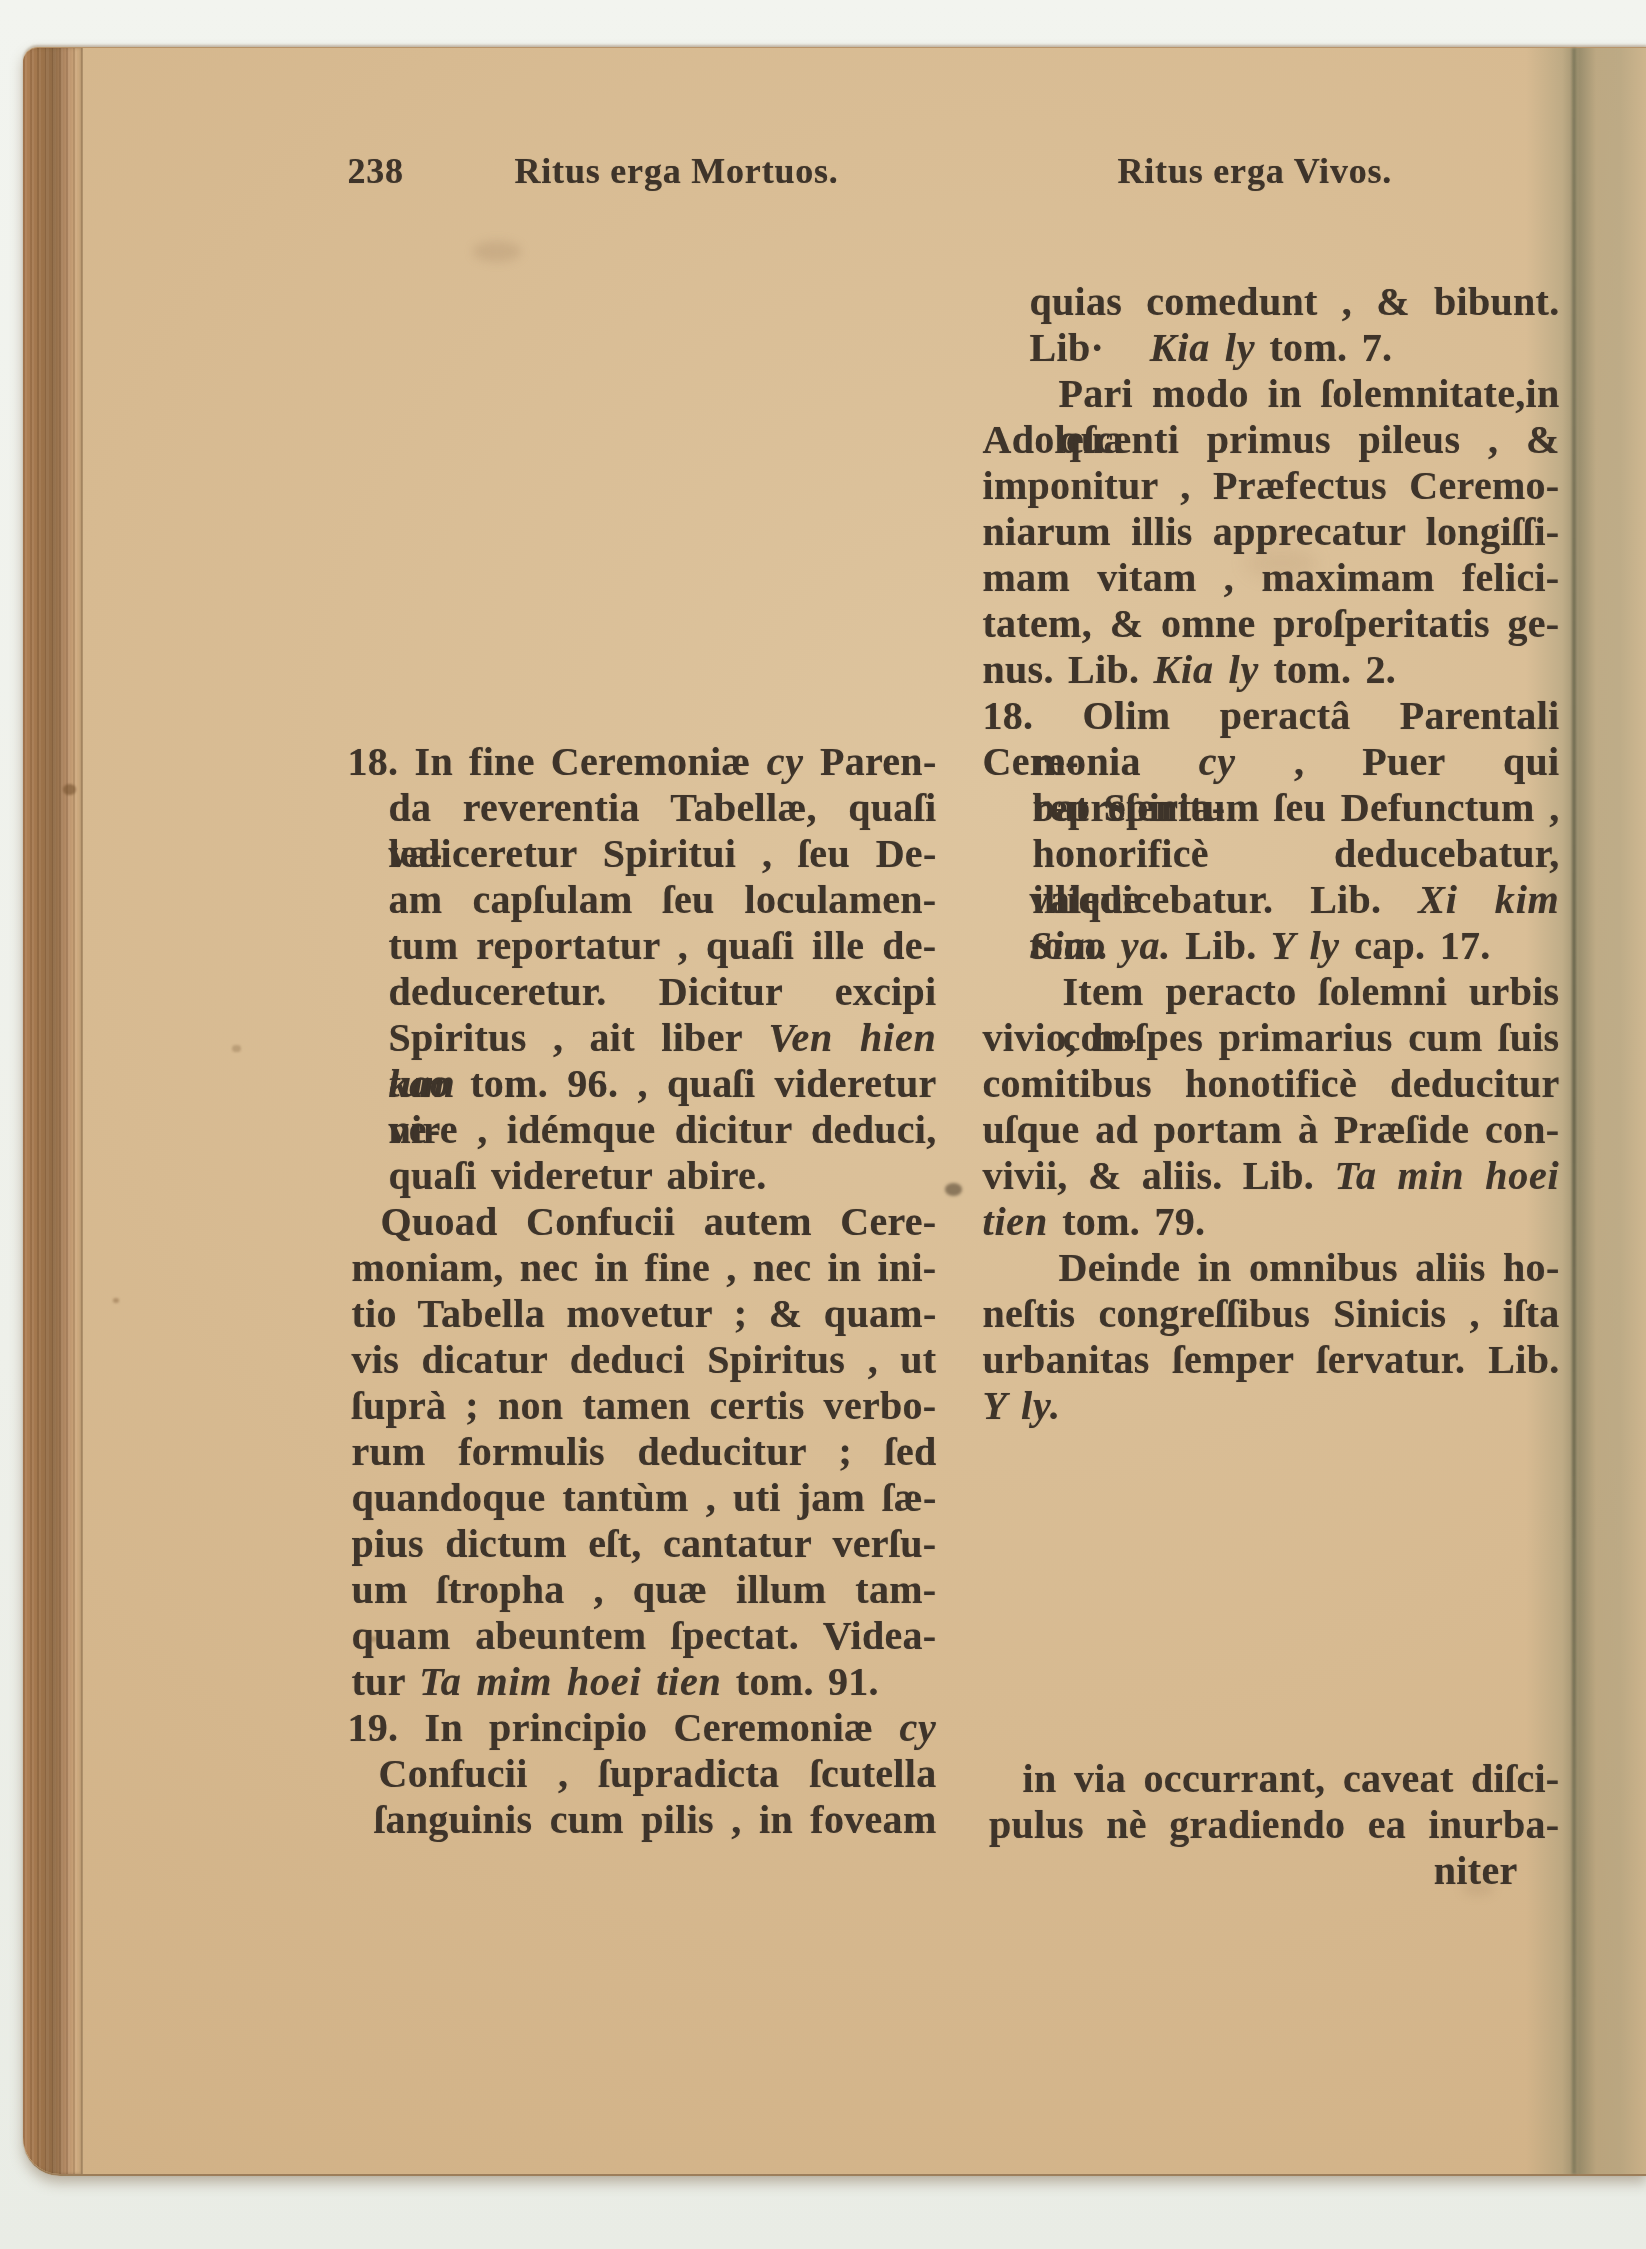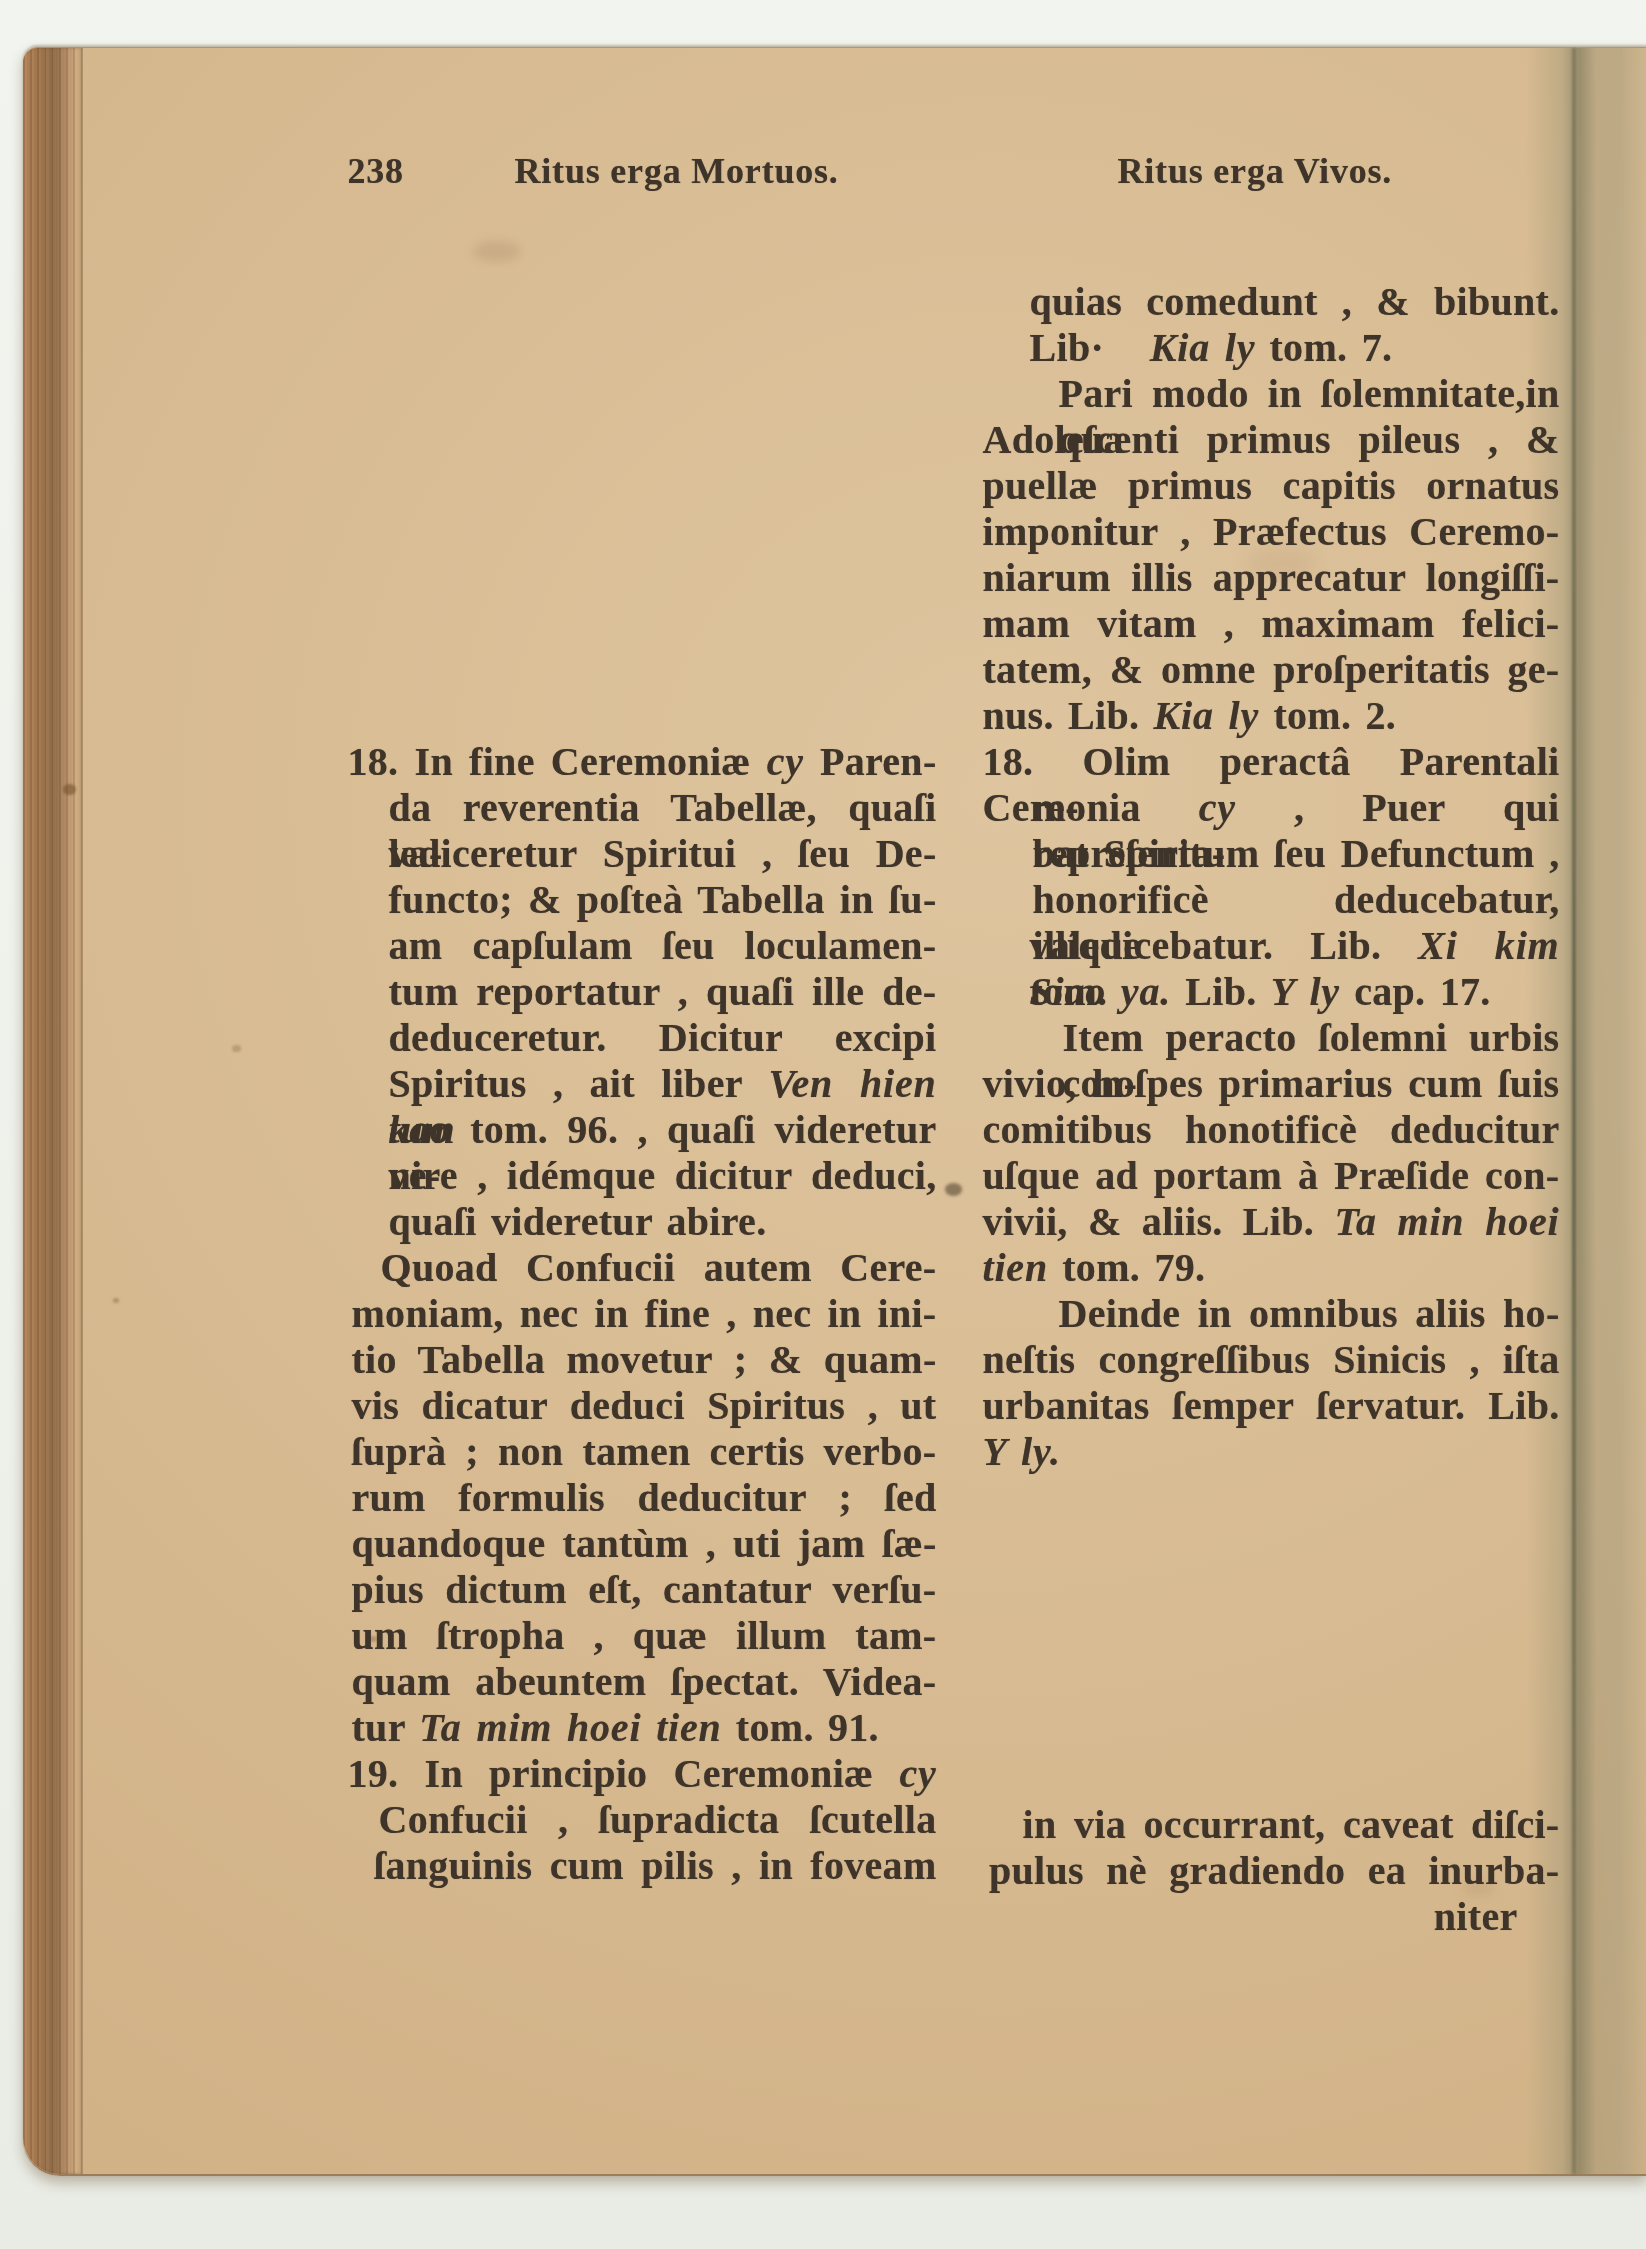--- a/index.html
+++ b/index.html
@@ -92,21 +92,20 @@
   <div class="fleck f8"></div>
 
   <div class="header-item hdr-num ink">238</div>
   <div class="header-item hdr-left ink">Ritus erga Mortuos.</div>
   <div class="header-item hdr-right ink">Ritus erga Vivos.</div>
 
   <div class="column col-left ink">
       <div class="line just" style="padding-left: 0px;">18. In fine Ceremoniæ <i>cy</i> Paren-</div>
       <div class="line just" style="padding-left: 41px;">da reverentia Tabellæ, quaſi va-</div>
       <div class="line just" style="padding-left: 41px;">lediceretur Spiritui , ſeu De-</div>
-      <div class="line just" style="padding-left: 41px;">functo; &amp; poſteà Tabella in ſu-</div>
       <div class="line just" style="padding-left: 41px;">am capſulam ſeu loculamen-</div>
       <div class="line just" style="padding-left: 41px;">tum reportatur , quaſi ille de-</div>
       <div class="line just" style="padding-left: 41px;">deduceretur.  Dicitur excipi</div>
       <div class="line just" style="padding-left: 41px;">Spiritus ,  ait liber <i>Ven hien tum</i></div>
       <div class="line just" style="padding-left: 41px;"><i>kao</i> tom. 96. , quaſi videretur ve-</div>
       <div class="line just" style="padding-left: 41px;">nire , idémque dicitur deduci,</div>
       <div class="line" style="padding-left: 41px;">quaſi videretur abire.</div>
       <div class="line just" style="padding-left: 33px;">Quoad Confucii autem Cere-</div>
       <div class="line just" style="padding-left: 4px;">moniam, nec in fine , nec in ini-</div>
       <div class="line just" style="padding-left: 4px;">tio Tabella movetur ; &amp; quam-</div>
@@ -120,21 +119,20 @@
       <div class="line" style="padding-left: 4px;">tur <i>Ta mim hoei tien</i> tom. 91.</div>
       <div class="line just" style="padding-left: 0px;">19. In principio Ceremoniæ <i>cy</i></div>
       <div class="line just" style="padding-left: 31px;">Confucii , ſupradicta ſcutella</div>
       <div class="line just" style="padding-left: 26.5px;">ſanguinis cum pilis , in foveam</div>
     </div>
   <div class="column col-right ink">
       <div class="line just" style="padding-left: 47px;">quias comedunt , &amp; bibunt. Lib·</div>
       <div class="line" style="padding-left: 0px; text-align: center;"><i>Kia ly</i> tom. 7.</div>
       <div class="line just" style="padding-left: 76px;">Pari modo in ſolemnitate,in qua</div>
       <div class="line just" style="padding-left: 0px;">Adoleſcenti primus pileus , &amp;</div>
-      <div class="line just" style="padding-left: 0px;">puellæ primus capitis ornatus</div>
       <div class="line just" style="padding-left: 0px;">imponitur , Præfectus Ceremo-</div>
       <div class="line just" style="padding-left: 0px;">niarum illis apprecatur longiſſi-</div>
       <div class="line just" style="padding-left: 0px;">mam vitam , maximam felici-</div>
       <div class="line just" style="padding-left: 0px;">tatem, &amp; omne proſperitatis ge-</div>
       <div class="line" style="padding-left: 0px;">nus. Lib. <i>Kia ly</i> tom. 2.</div>
       <div class="line just" style="padding-left: 0px;">18. Olim peractâ Parentali Cere-</div>
       <div class="line just" style="padding-left: 50px;">monia <i>cy</i> , Puer qui repreſenta-</div>
       <div class="line just" style="padding-left: 50px;">bat Spiritum ſeu Defunctum ,</div>
       <div class="line just" style="padding-left: 50px;">honorificè deducebatur, illíque</div>
       <div class="line just" style="padding-left: 47px;">valedicebatur. Lib. <i>Xi kim</i> tom.</div>

